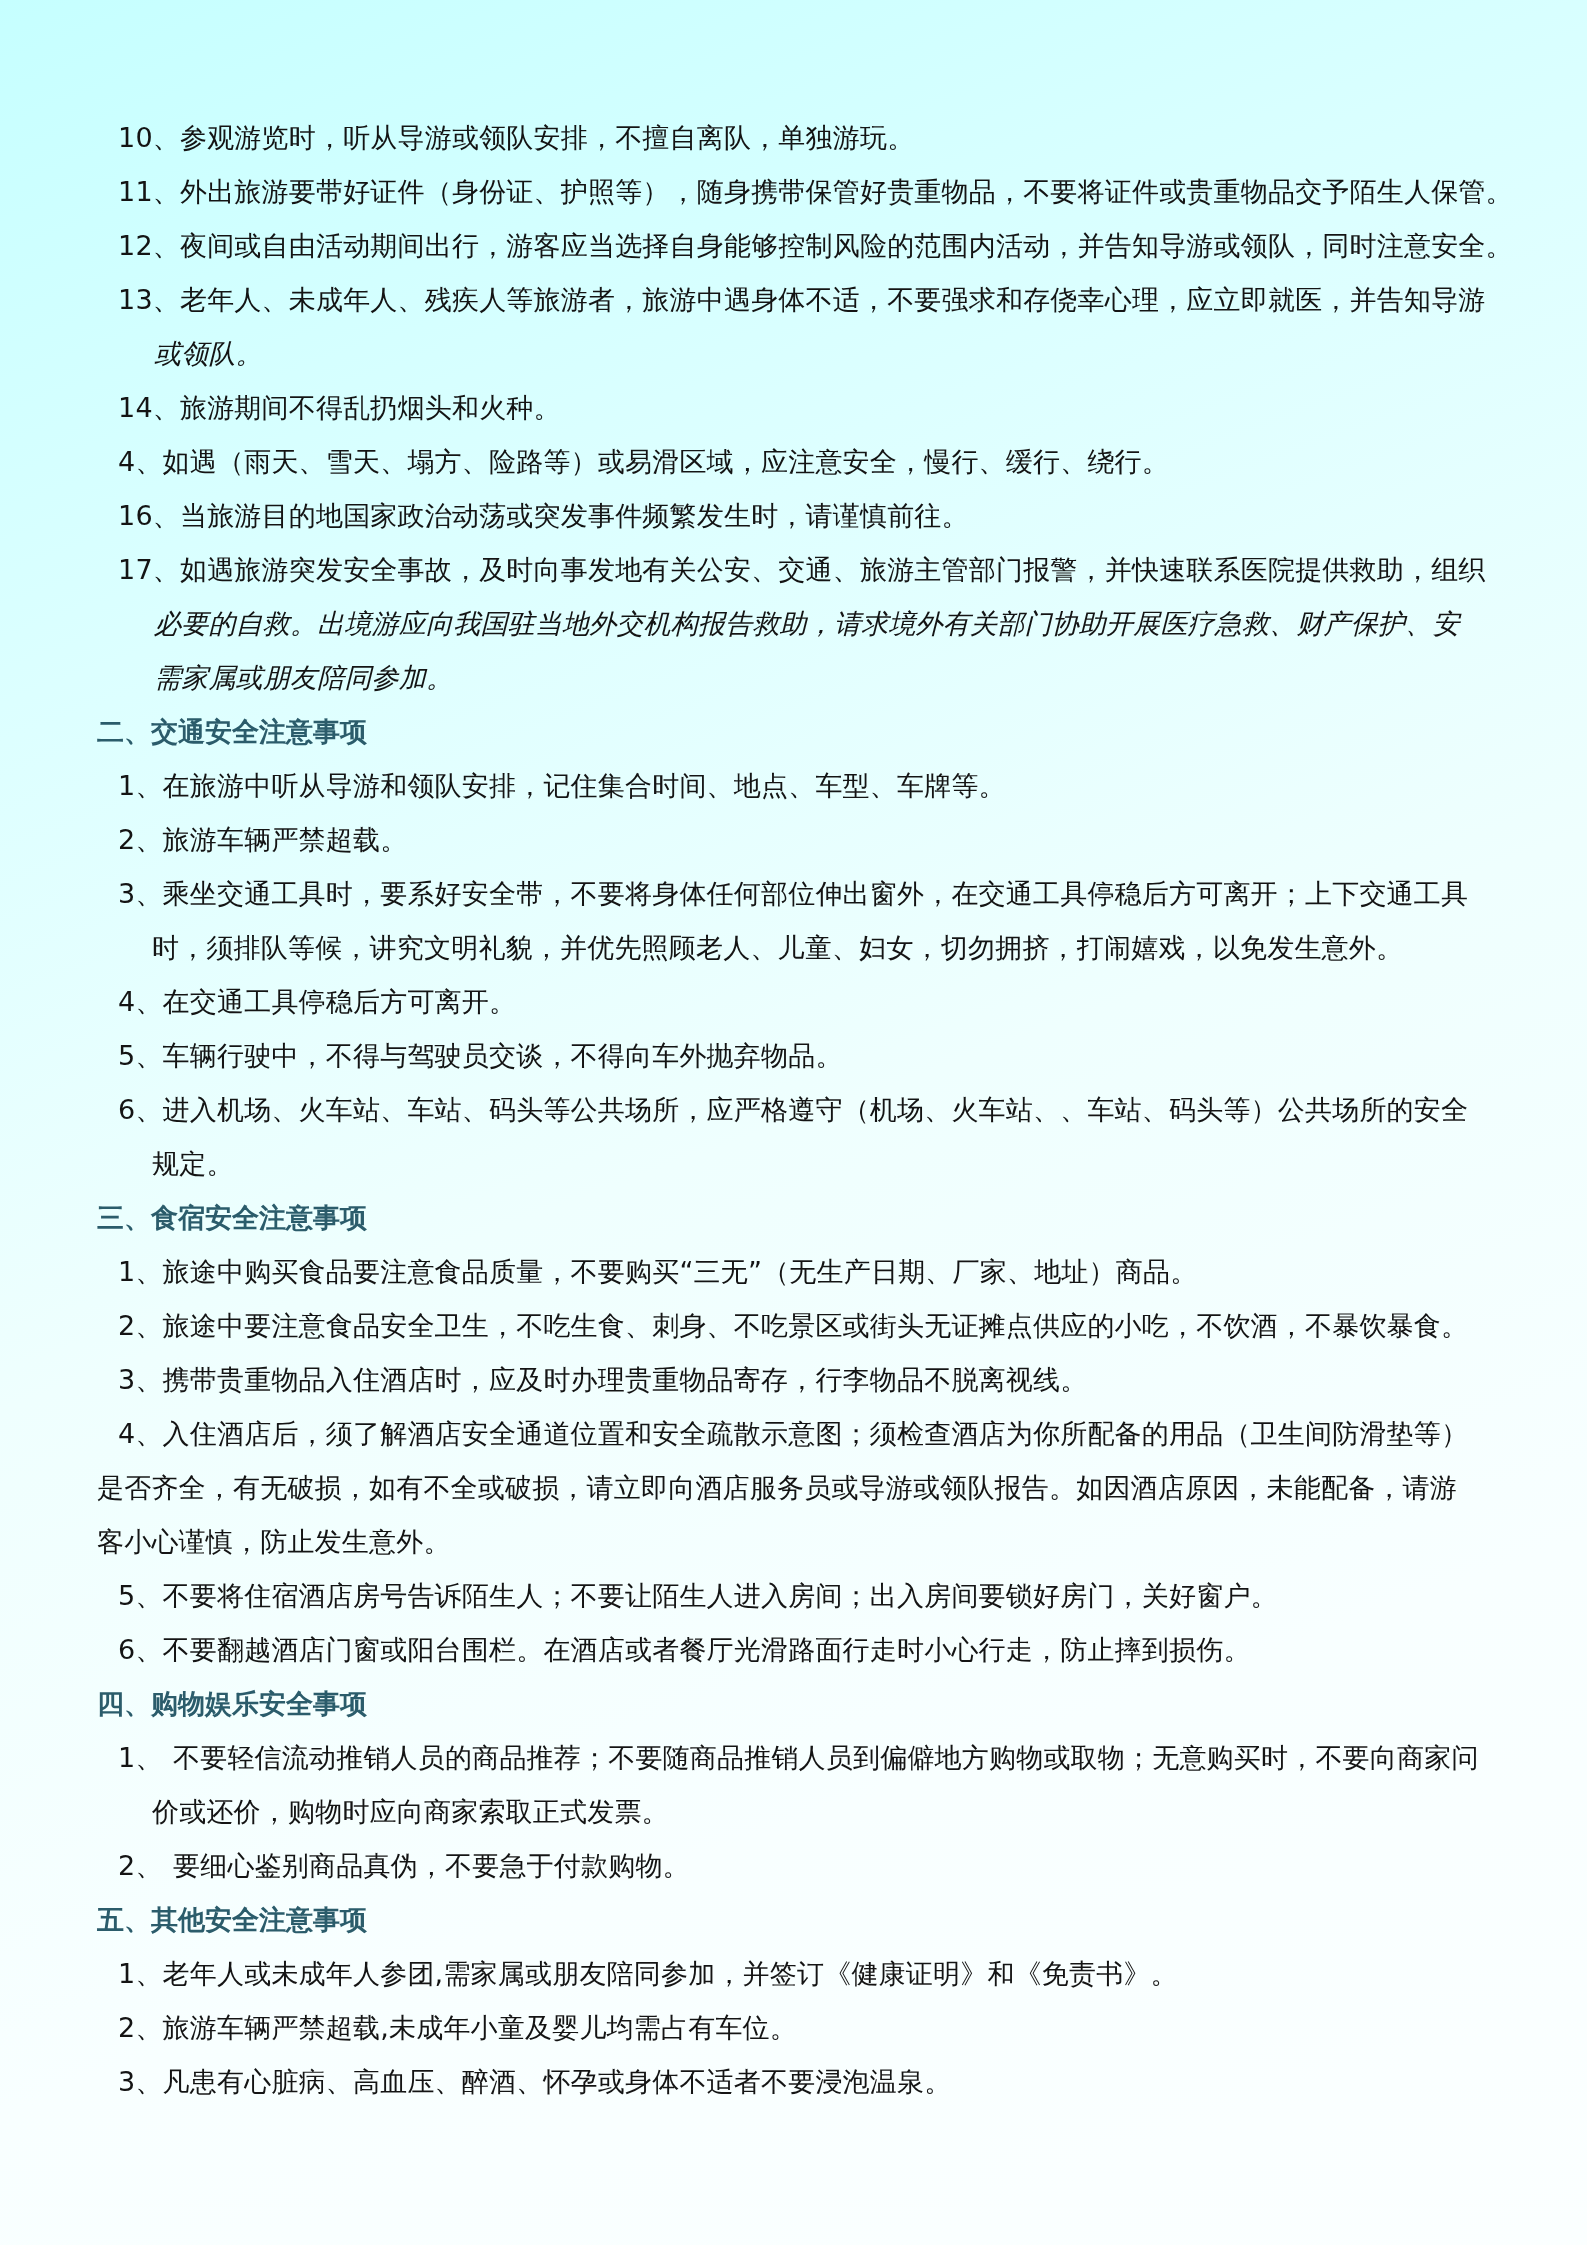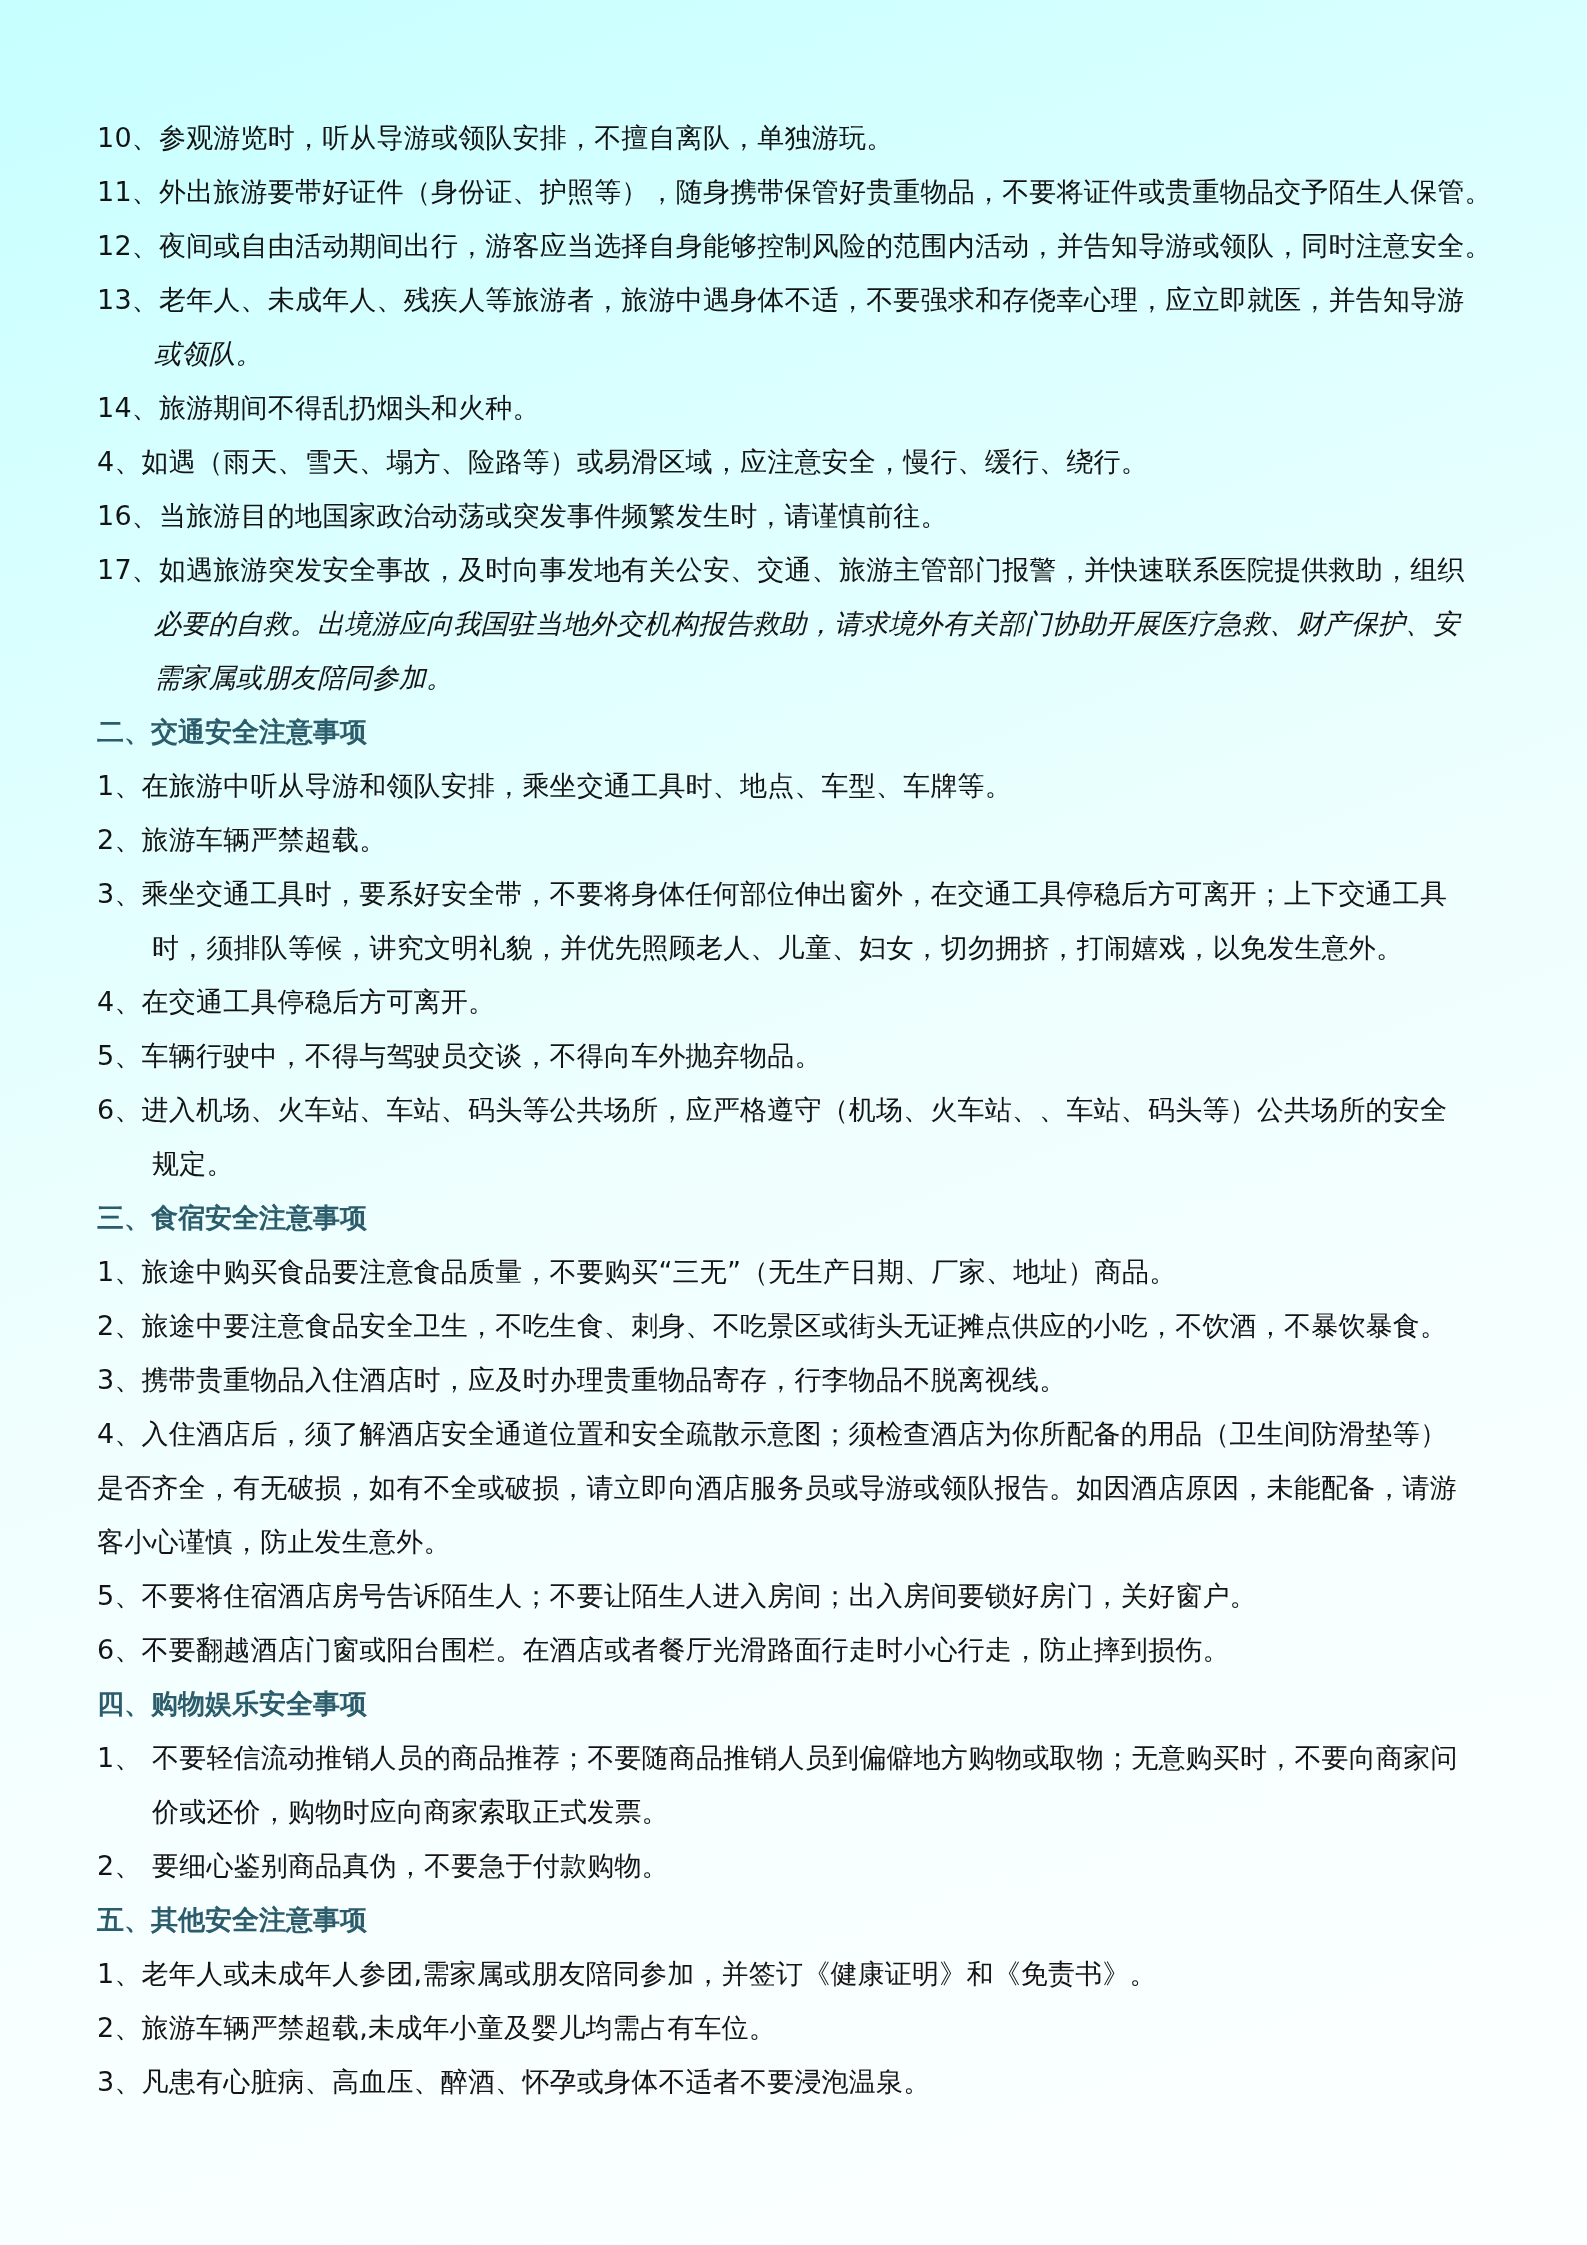--- a/index.html
+++ b/index.html
@@ -29,21 +29,21 @@
   .row.hang-wide { padding-left: 55px; }
   .heading {
     height: 54px;
     line-height: 54px;
     font-family: Liberation Sans, sans-serif;
     font-size: 27px;
     font-weight: bold;
     color: #2b5c6b;
     white-space: nowrap;
   }
-  .num { display: inline-block; }
+  .num { display: inline-block; margin-left: 21px; }
   .num.gap { width: 55px; }
 </style>
 </head>
 <body>
 
 <div class="page">
 
   <div>
     <div class="row"><span class="num">10、</span><span>参观游览时，听从导游或领队安排，不擅自离队，单独游玩。</span></div>
     <div class="row"><span class="num">11、</span><span>外出旅游要带好证件（身份证、护照等），随身携带保管好贵重物品，不要将证件或贵重物品交予陌生人保管。</span></div>
@@ -53,21 +53,21 @@
     <div class="row"><span class="num">14、</span><span>旅游期间不得乱扔烟头和火种。</span></div>
     <div class="row"><span class="num">4、</span><span>如遇（雨天、雪天、塌方、险路等）或易滑区域，应注意安全，慢行、缓行、绕行。</span></div>
     <div class="row"><span class="num">16、</span><span>当旅游目的地国家政治动荡或突发事件频繁发生时，请谨慎前往。</span></div>
     <div class="row"><span class="num">17、</span><span>如遇旅游突发安全事故，及时向事发地有关公安、交通、旅游主管部门报警，并快速联系医院提供救助，组织</span></div>
     <div class="row hang">必要的自救。出境游应向我国驻当地外交机构报告救助，请求境外有关部门协助开展医疗急救、财产保护、安</div>
     <div class="row hang">需家属或朋友陪同参加。</div>
   </div>
 
   <div>
     <div class="heading">二、交通安全注意事项</div>
-    <div class="row"><span class="num">1、</span><span>在旅游中听从导游和领队安排，乘坐交通工具时、地点、车型、车牌等。</span></div>
+    <div class="row"><span class="num">1、</span><span>在旅游中听从导游和领队安排，记住集合时间、地点、车型、车牌等。</span></div>
     <div class="row"><span class="num">2、</span><span>旅游车辆严禁超载。</span></div>
     <div class="row"><span class="num">3、</span><span>乘坐交通工具时，要系好安全带，不要将身体任何部位伸出窗外，在交通工具停稳后方可离开；上下交通工具</span></div>
     <div class="row hang-wide">时，须排队等候，讲究文明礼貌，并优先照顾老人、儿童、妇女，切勿拥挤，打闹嬉戏，以免发生意外。</div>
     <div class="row"><span class="num">4、</span><span>在交通工具停稳后方可离开。</span></div>
     <div class="row"><span class="num">5、</span><span>车辆行驶中，不得与驾驶员交谈，不得向车外抛弃物品。</span></div>
     <div class="row"><span class="num">6、</span><span>进入机场、火车站、车站、码头等公共场所，应严格遵守（机场、火车站、、车站、码头等）公共场所的安全</span></div>
     <div class="row hang-wide">规定。</div>
   </div>
 
   <div>

